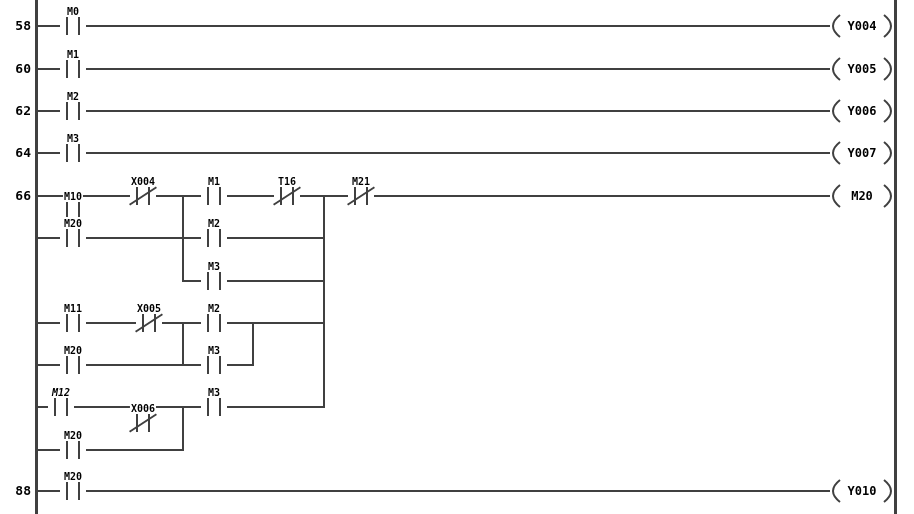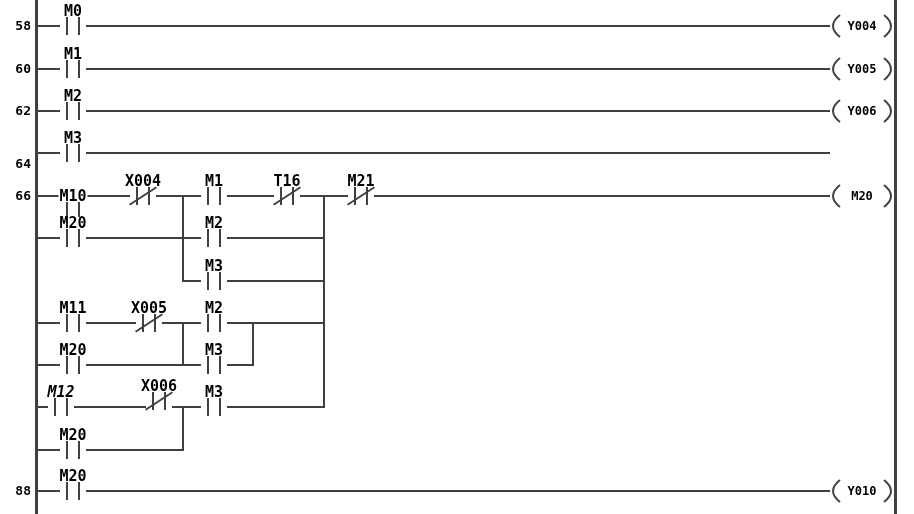--- a/index.html
+++ b/index.html
@@ -17,21 +17,21 @@
   .vw{position:absolute;width:2px;background:var(--wire);}
 
   .rnum{position:absolute;left:0;width:31px;text-align:right;
         font-weight:bold;font-size:13px;line-height:16px;color:var(--text);}
 
   .contact{position:absolute;width:26px;height:18px;background:var(--bg);}
   .contact .bar{position:absolute;top:0;width:2px;height:18px;background:var(--wire);display:block;}
   .contact .bl{left:6px;}
   .contact .br{left:18px;}
   .contact .clbl{position:absolute;left:50%;transform:translateX(-50%);bottom:17px;
-        font-weight:bold;font-size:15px;line-height:13px;white-space:nowrap;
+        font-weight:bold;font-size:10px;line-height:13px;white-space:nowrap;
         color:var(--text);background:var(--bg);padding:0 1px;}
   .contact .slash{position:absolute;left:50%;top:50%;width:32px;height:2px;background:var(--wire);
         transform:translate(-50%,-50%) rotate(-33deg);display:block;}
 
   .coil{position:absolute;width:76px;height:26px;}
   .coil svg{position:absolute;left:0;top:0;}
   .coil path{stroke:var(--wire);stroke-width:2;fill:none;}
   .coil .klbl{position:absolute;left:0;right:0;top:7px;text-align:center;
         font-weight:bold;font-size:12px;line-height:13px;color:var(--text);}
 </style>
@@ -39,21 +39,21 @@
 <body>
 
 <div id="canvas">
 
   <div class="rail" style="left:35px;"></div>
   <div class="rail" style="left:894px;"></div>
 
   <div class="rnum" style="top:18px;">58</div>
   <div class="rnum" style="top:61px;">60</div>
   <div class="rnum" style="top:103px;text-align:right;">62</div>
-  <div class="rnum" style="top:156px;">64</div>
+  <div class="rnum" style="top:145px;">64</div>
   <div class="rnum" style="top:188px;">66</div>
   <div class="rnum" style="top:483px;">88</div>
 
   <div class="hw" style="left:38px;top:25px;width:792px;"></div>
   <div class="hw" style="left:38px;top:68px;width:792px;"></div>
   <div class="hw" style="left:38px;top:110px;width:792px;"></div>
   <div class="hw" style="left:38px;top:152px;width:792px;"></div>
   <div class="hw" style="left:38px;top:195px;width:792px;"></div>
   <div class="hw" style="left:38px;top:237px;width:287px;"></div>
   <div class="hw" style="left:182px;top:280px;width:143px;"></div>
@@ -106,20 +106,27 @@
         <path d="M60,2 Q74,13 60,24"></path>
     </svg>
     <span class="klbl">Y006</span>
   </div>
 
   <div class="contact" style="left:60px;top:144px;">
     <span class="clbl">M3</span>
     <i class="bar bl"></i>
       <i class="bar br"></i>
   </div>
+  <div class="coil" style="left:824px;top:140px;">
+    <svg width="76" height="26">
+      <path d="M16,2 Q2,13 16,24"></path>
+        <path d="M60,2 Q74,13 60,24"></path>
+    </svg>
+    <span class="klbl">Y007</span>
+  </div>
 
   <div class="contact" style="left:60px;top:202px;">
     <span class="clbl">M10</span>
     <i class="bar bl"></i>
       <i class="bar br"></i>
   </div>
   <div class="contact" style="left:130px;top:187px;">
     <span class="clbl">X004</span>
     <i class="bar bl"></i>
       <i class="bar br"></i>
@@ -193,21 +200,21 @@
     <span class="clbl">M3</span>
     <i class="bar bl"></i>
       <i class="bar br"></i>
   </div>
 
   <div class="contact" style="left:48px;top:398px;font-style:italic;">
     <span class="clbl">M12</span>
     <i class="bar bl"></i>
       <i class="bar br"></i>
   </div>
-  <div class="contact" style="left:130px;top:392px;margin-left:16px;">
+  <div class="contact" style="left:130px;top:414px;">
     <span class="clbl">X006</span>
     <i class="bar bl"></i>
       <i class="bar br"></i>
     <i class="slash"></i>
   </div>
   <div class="contact" style="left:201px;top:398px;">
     <span class="clbl">M3</span>
     <i class="bar bl"></i>
       <i class="bar br"></i>
   </div>

